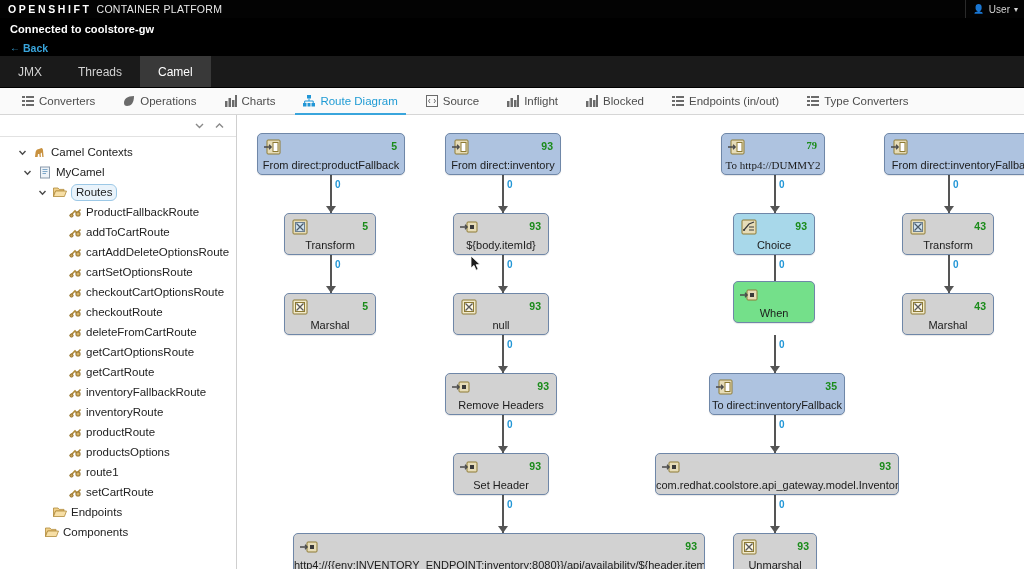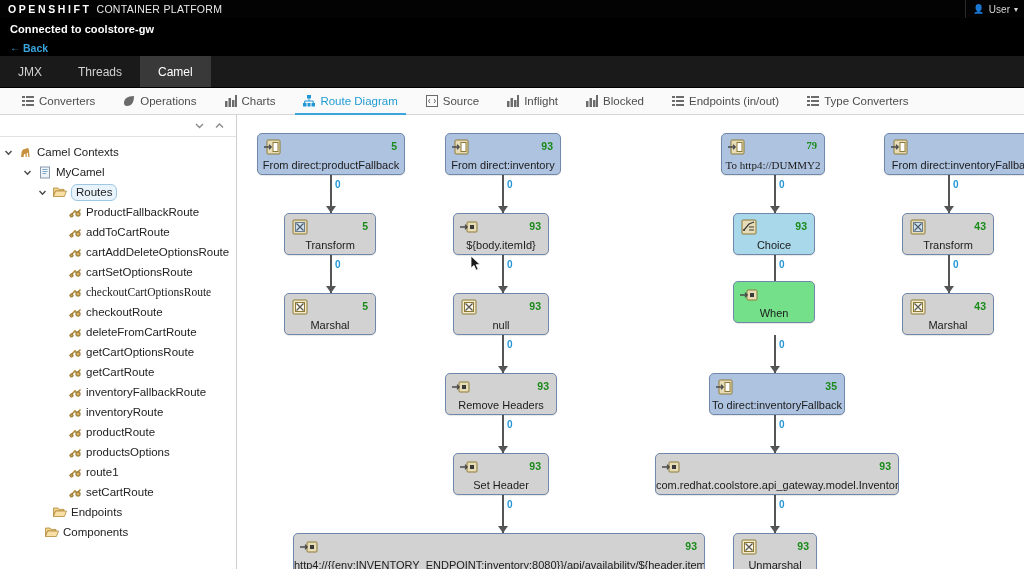--- a/index.html
+++ b/index.html
@@ -276,21 +276,21 @@
               <path d="M2 4 L5.5 7.5 L9 4" stroke="#8a8a8a" stroke-width="1.4" fill="none"></path>
             </svg>
         </span>
         <span class="sb-chev">
           <svg width="11" height="11" viewBox="0 0 11 11">
               <path d="M2 7.5 L5.5 4 L9 7.5" stroke="#8a8a8a" stroke-width="1.4" fill="none"></path>
             </svg>
         </span>
       </div>
       <div class="tree" id="tree">
-          <div class="tnode" style="padding-left: 2px;">
+          <div class="tnode" style="padding-left: 16px;">
             <span class="tw">
               <svg width="9" height="9" viewBox="0 0 9 9">
                 <path d="M1.5 3 L4.5 6.2 L7.5 3" stroke="#4a4a4a" stroke-width="1.4" fill="none"></path>
               </svg>
             </span>
             <span class="ticon">
               <svg width="14" height="13" viewBox="0 0 14 13">
                 <path d="M2 11 L2.6 6 C3 4 4.5 3 6 3 C7 3 7.6 2 8.4 2 C9.4 2 9.8 3 10 4.2 L10.6 11 L9.3 11 L8.8 6.6 L7.6 7.6 L7.9 11 L6.7 11 L6.3 8 L5 8 L4.6 11 Z" fill="#c8913f"></path>
               </svg>
             </span>
@@ -377,21 +377,21 @@
             </span>
             <span class="ticon">
               <svg width="13" height="13" viewBox="0 0 13 13">
                 <path d="M1 10 L6 5 L8 7 L11.5 3.5" stroke="#b08a3a" stroke-width="1.6" fill="none"></path>
                 <rect x="7" y="6" width="4" height="4" rx="1" fill="#d8b263" stroke="#8d6d28"></rect>
                 <circle cx="2.5" cy="9.5" r="1.6" fill="#c8a05a" stroke="#8d6d28"></circle>
               </svg>
             </span>
             <span class="tlabel">cartSetOptionsRoute</span>
           </div>
-          <div class="tnode" style="padding-left: 51px; font-family: Liberation Serif, serif;">
+          <div class="tnode" style="padding-left: 51px;">
             <span class="tw empty">
               <svg width="9" height="9" viewBox="0 0 9 9">
                 <path d="M1.5 3 L4.5 6.2 L7.5 3" stroke="#4a4a4a" stroke-width="1.4" fill="none"></path>
               </svg>
             </span>
             <span class="ticon">
               <svg width="13" height="13" viewBox="0 0 13 13">
                 <path d="M1 10 L6 5 L8 7 L11.5 3.5" stroke="#b08a3a" stroke-width="1.6" fill="none"></path>
                 <rect x="7" y="6" width="4" height="4" rx="1" fill="#d8b263" stroke="#8d6d28"></rect>
                 <circle cx="2.5" cy="9.5" r="1.6" fill="#c8a05a" stroke="#8d6d28"></circle>

